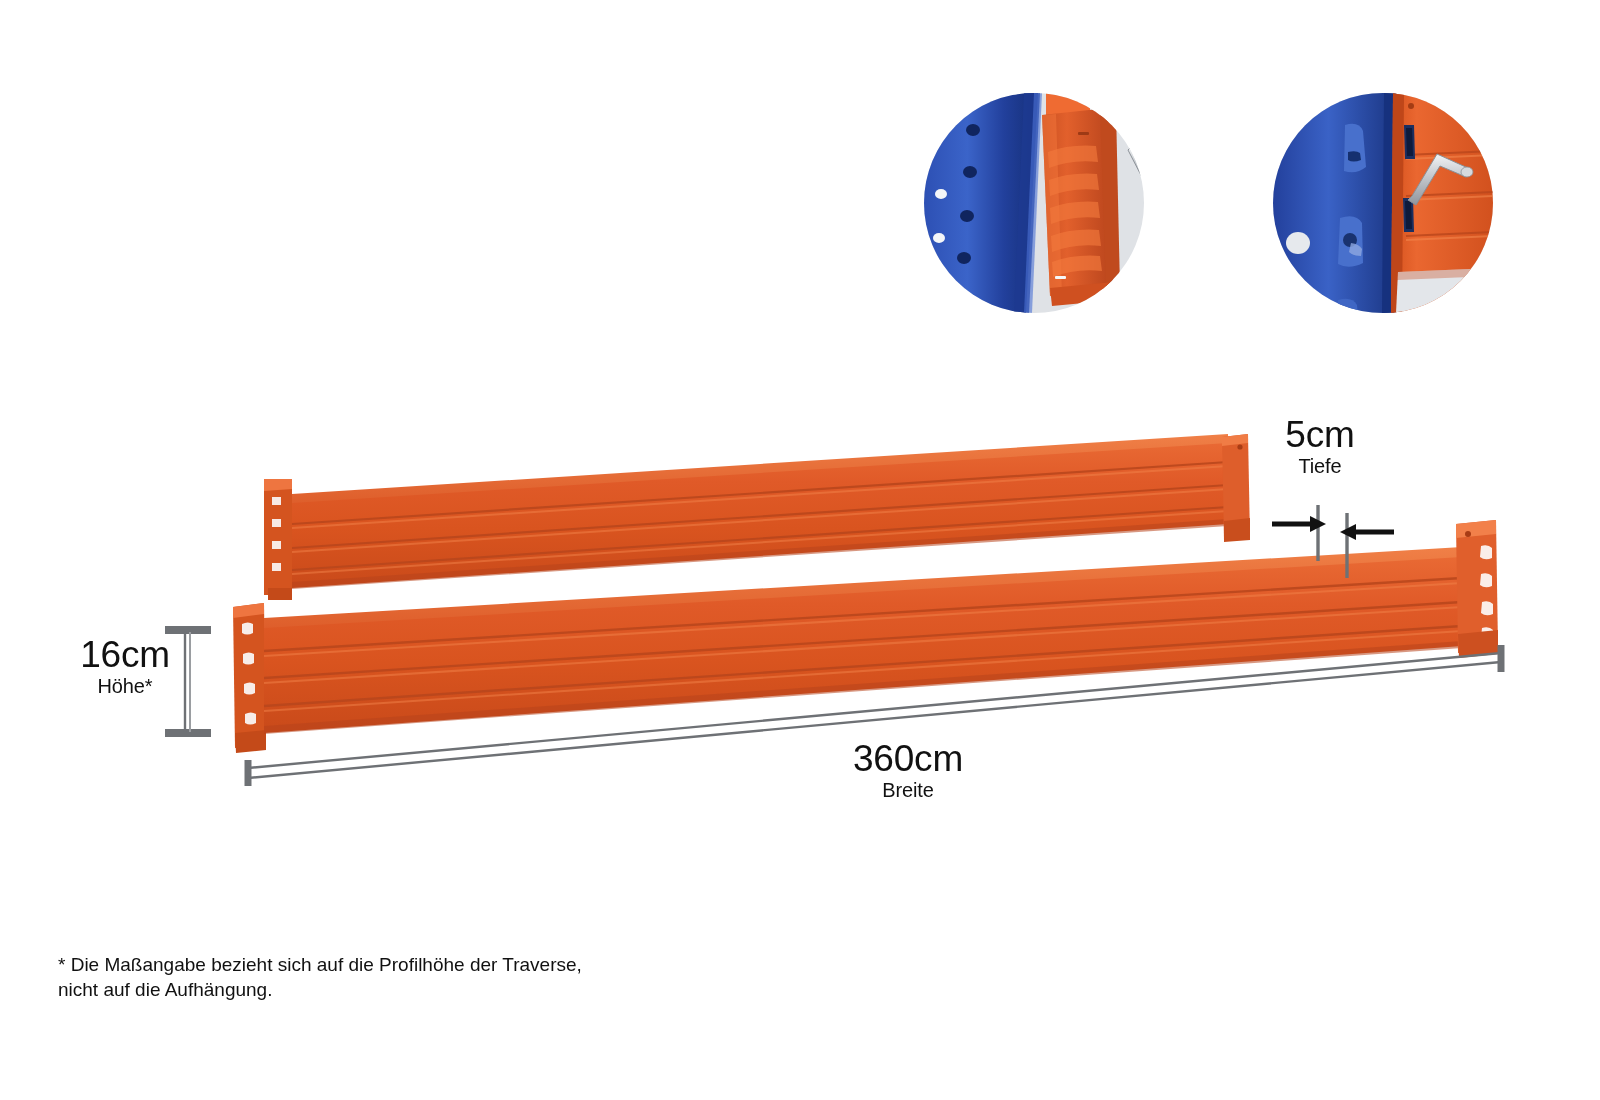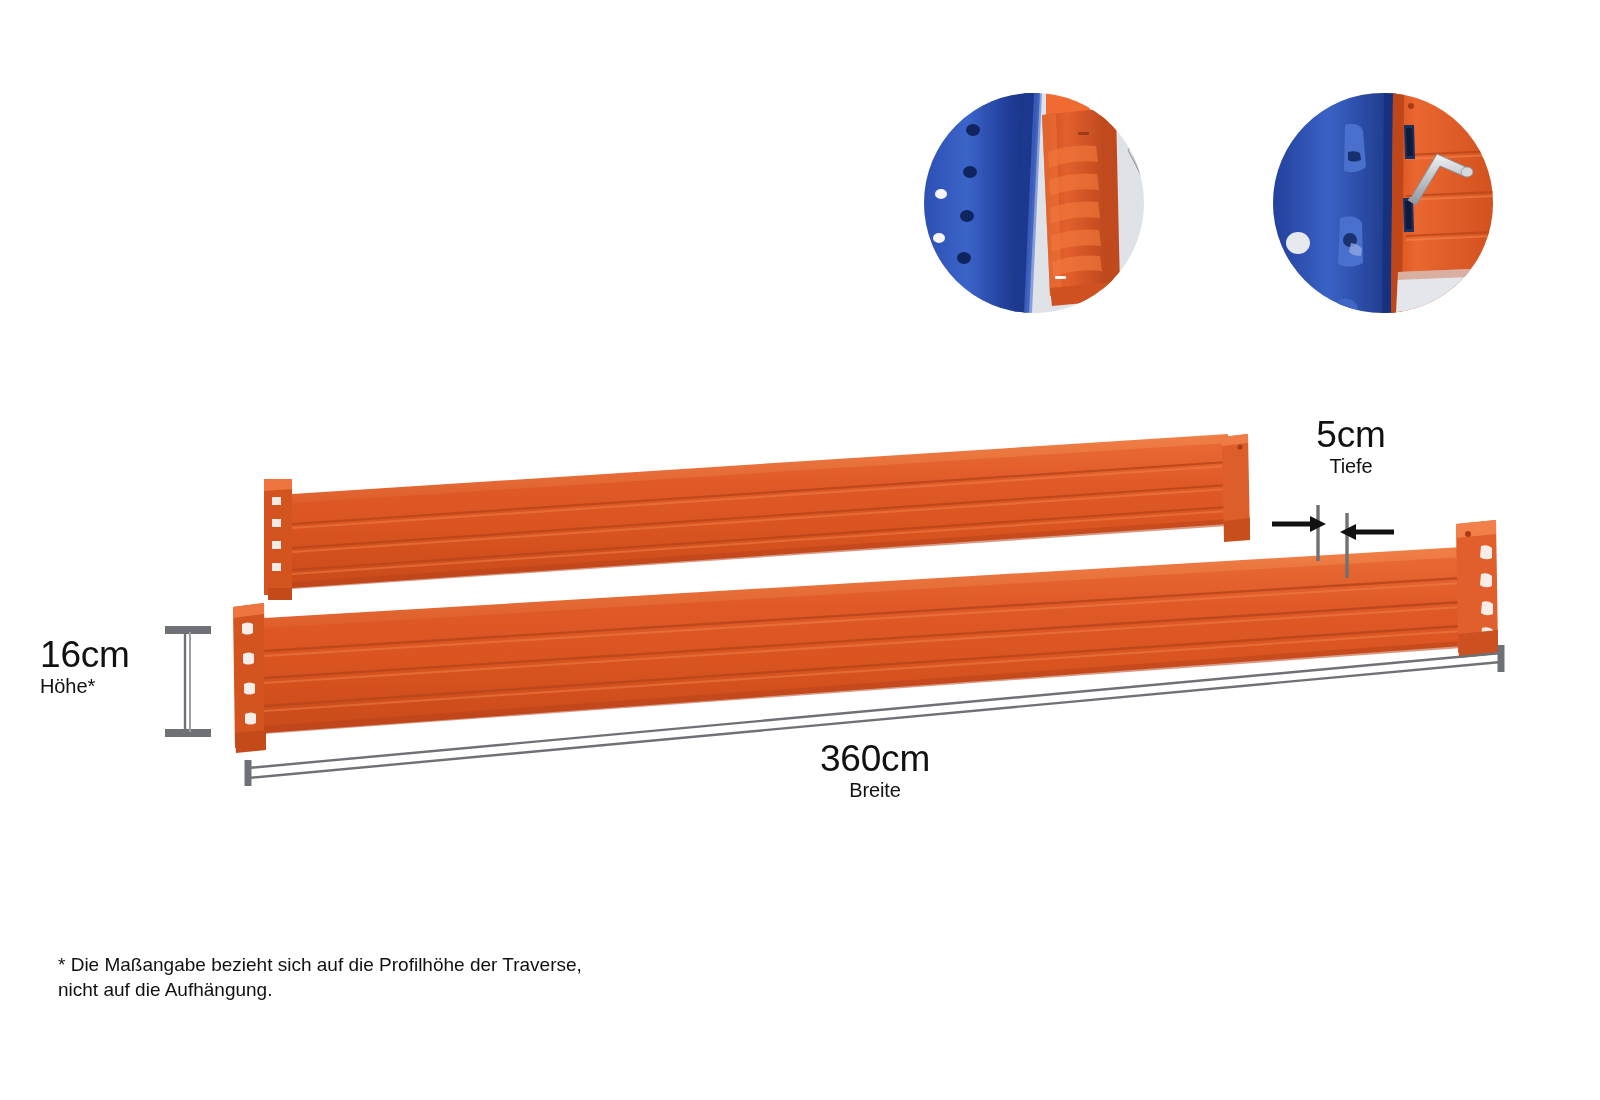--- a/index.html
+++ b/index.html
@@ -5,23 +5,23 @@
   html,body{margin:0;padding:0;background:#ffffff;}
   body{width:1600px;height:1100px;position:relative;overflow:hidden;
        font-family:"Liberation Sans","DejaVu Sans",sans-serif;color:#101010;}
   .stage{position:absolute;inset:0;}
   svg.scene{position:absolute;left:0;top:0;width:1600px;height:1100px;}
 
   .dimlabel{position:absolute;text-align:center;line-height:1.12;color:#111;}
   .dimlabel .big{font-size:37px;letter-spacing:-0.2px;display:block;}
   .dimlabel .sub{font-size:20px;letter-spacing:-0.1px;display:block;}
 
-  #height-label{left:40px;top:634px;width:170px;text-align:left;}
-  #depth-label{left:1251px;top:414px;width:200px;text-align:center;}
-  #width-label{left:730px;top:738px;width:290px;}
+  #height-label{left:40px;top:634px;width:170px;text-align:center;}
+  #depth-label{left:1220px;top:414px;width:200px;text-align:center;}
+  #width-label{left:763px;top:738px;width:290px;}
 
   .footnote{position:absolute;left:58px;top:952px;width:1050px;
             font-size:19px;line-height:1.33;color:#111;white-space:pre-line;}
 </style>
 </head>
 <body>
 
 <div class="stage">
 
   <svg class="scene" viewBox="0 0 1600 1100">

